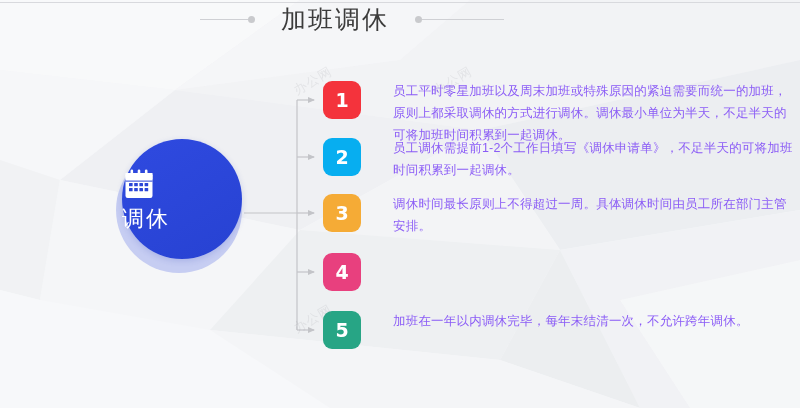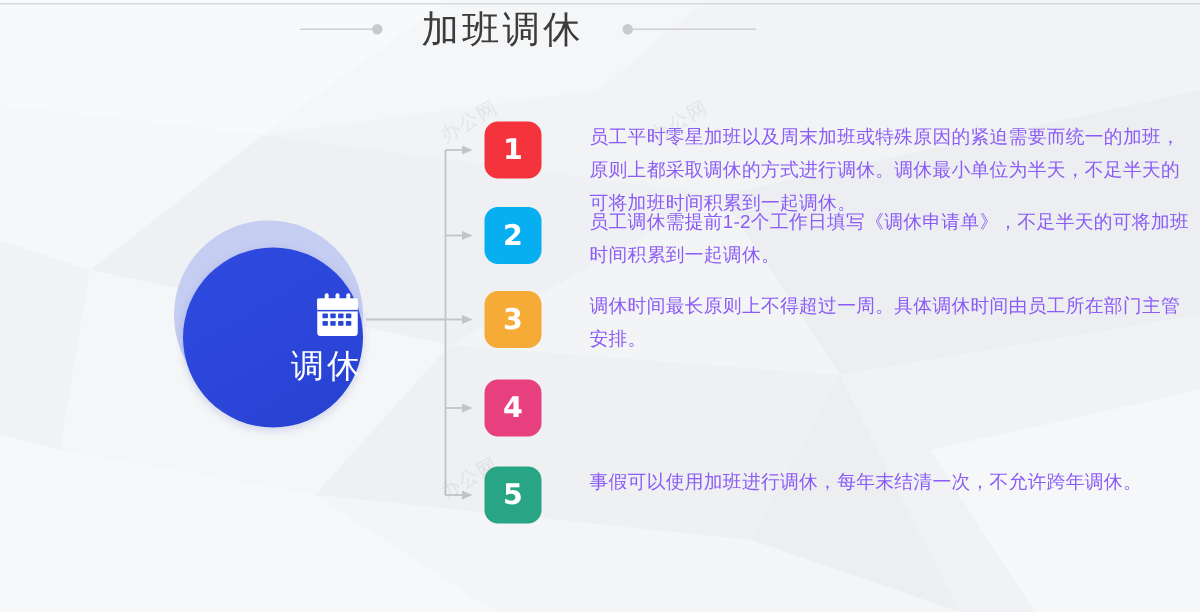--- a/index.html
+++ b/index.html
@@ -40,25 +40,25 @@
     font-family:"DejaVu Sans","Liberation Sans",sans-serif;
   }
   .title-line.long{width:82px;}
   
   .circle-outer{
     position:absolute;left:116px;top:147px;
     width:126px;height:126px;border-radius:50%;
     background:#c6cdf2;
   }
   .circle{
-    position:absolute;left:122px;top:165px;
+    position:absolute;left:122px;top:139px;
     width:120px;height:120px;border-radius:50%;
     background:#2b45d6;
     background:linear-gradient(150deg,#2f4ae0 0%,#2742d2 100%);
-    display:flex;flex-direction:column;align-items:flex-end;justify-content:center;
+    display:flex;flex-direction:column;align-items:flex-start;justify-content:center;
     box-shadow:0 2px 6px rgba(40,60,180,.18);
   }
   .circle .cal-icon{margin-bottom:6px;display:block;}
   .circle-label{
     color:#ffffff;font-size:22px;letter-spacing:2px;line-height:1;
     font-family:"DejaVu Sans","Liberation Sans",sans-serif;
   }
   
   .connectors{position:absolute;left:0;top:0;width:800px;height:408px;}
   
@@ -181,21 +181,21 @@
       <div class="num-box" style="background:#F5AB36;">3</div>
       <div class="row-text">调休时间最长原则上不得超过一周。具体调休时间由员工所在部门主管安排。</div>
     </div>
 
     <div class="row" style="left:323px;top:253px;width:470px;">
       <div class="num-box" style="background:#E8407E;">4</div>
     </div>
 
     <div class="row" style="left:323px;top:311px;width:470px;">
       <div class="num-box" style="background:#27A585;">5</div>
-      <div class="row-text">事假可以使用加班进行调休，每年末结清一次，不允许跨年调休。</div>
+      <div class="row-text">加班在一年以内调休完毕，每年末结清一次，不允许跨年调休。</div>
     </div>
 
   </div>
 
   <div class="wm" style="left:292px;top:72px;">办公网</div>
   <div class="wm" style="left:432px;top:72px;">办公网</div>
   <div class="wm" style="left:292px;top:310px;">办公网</div>
 
 </div>
 

